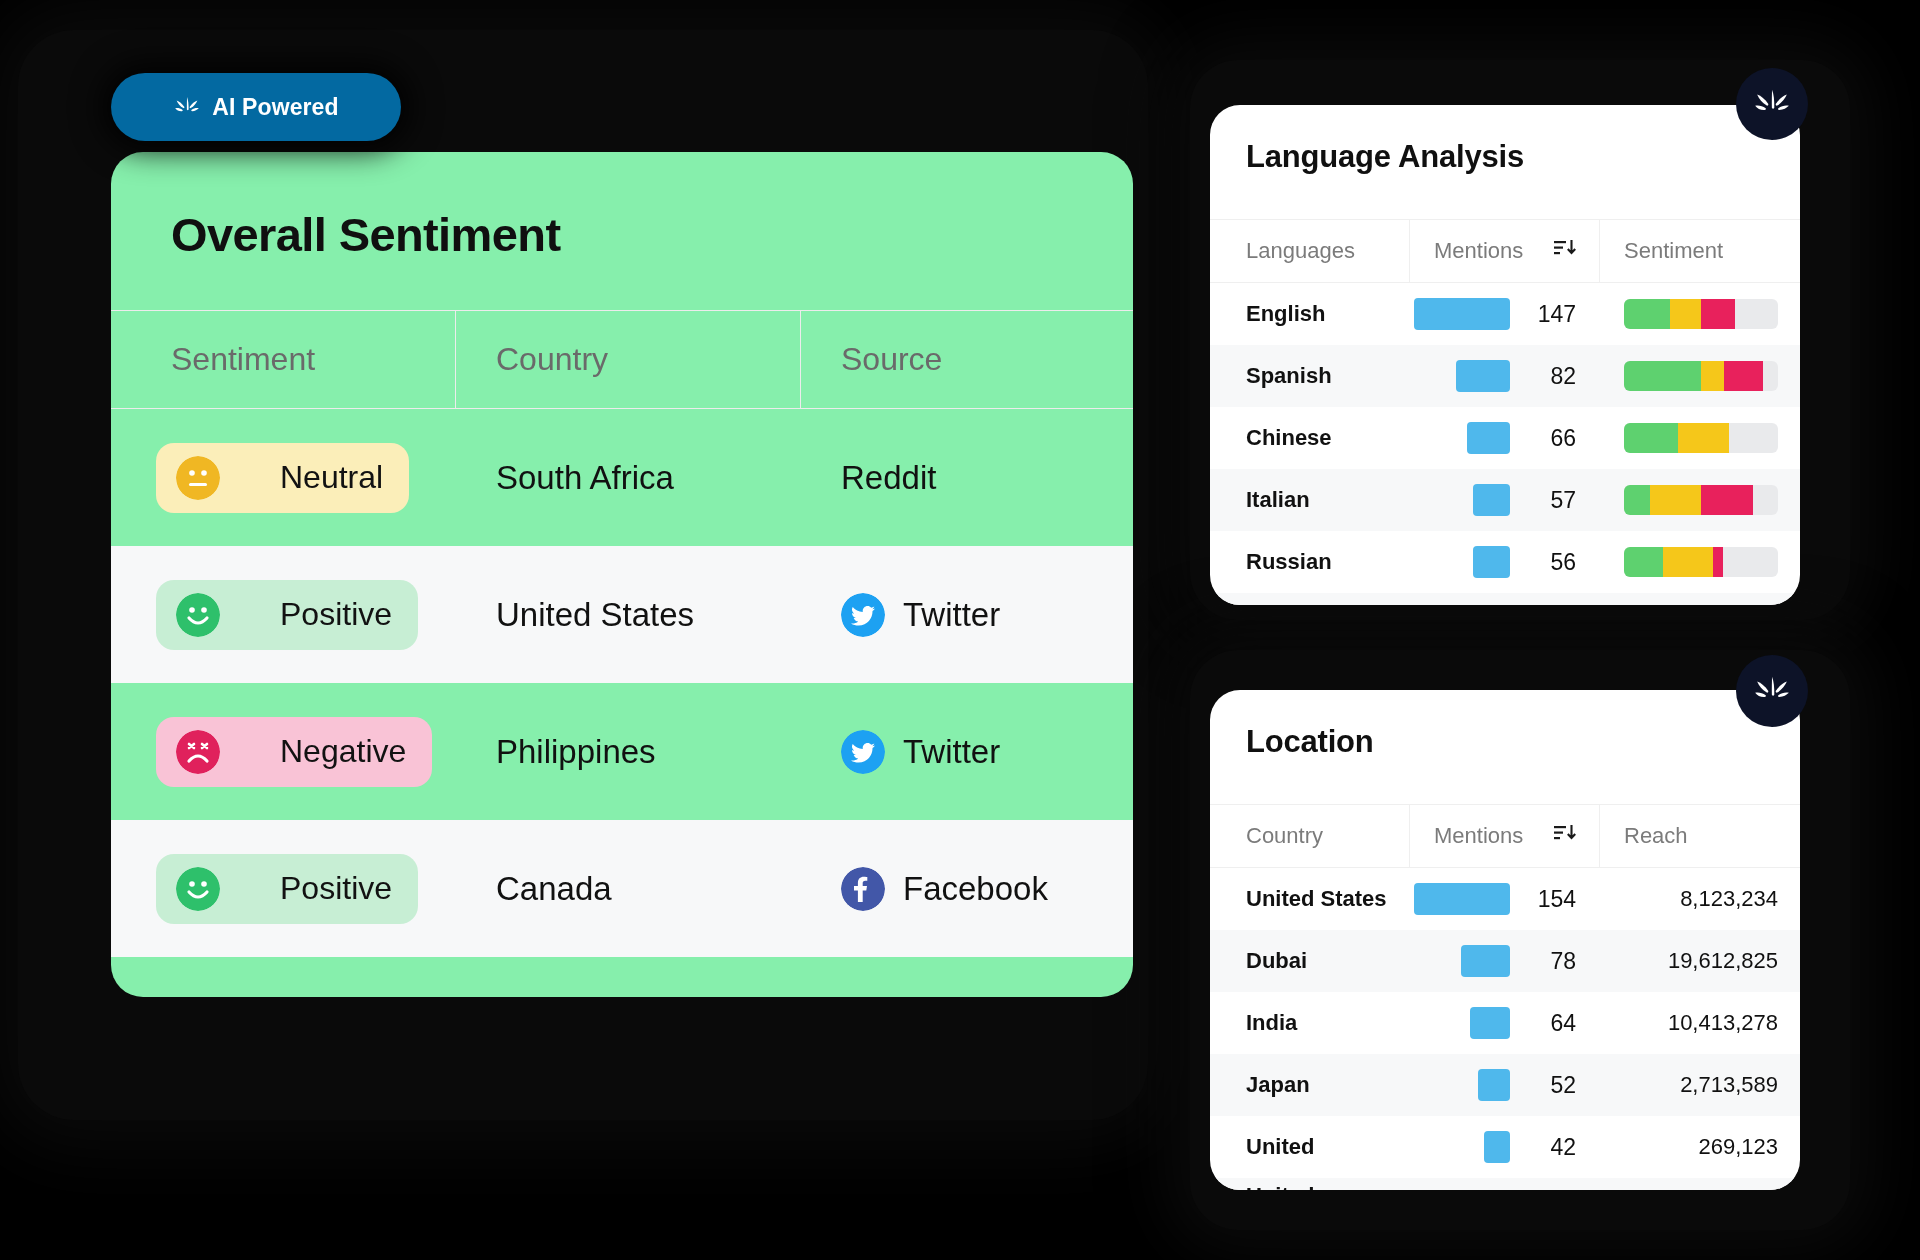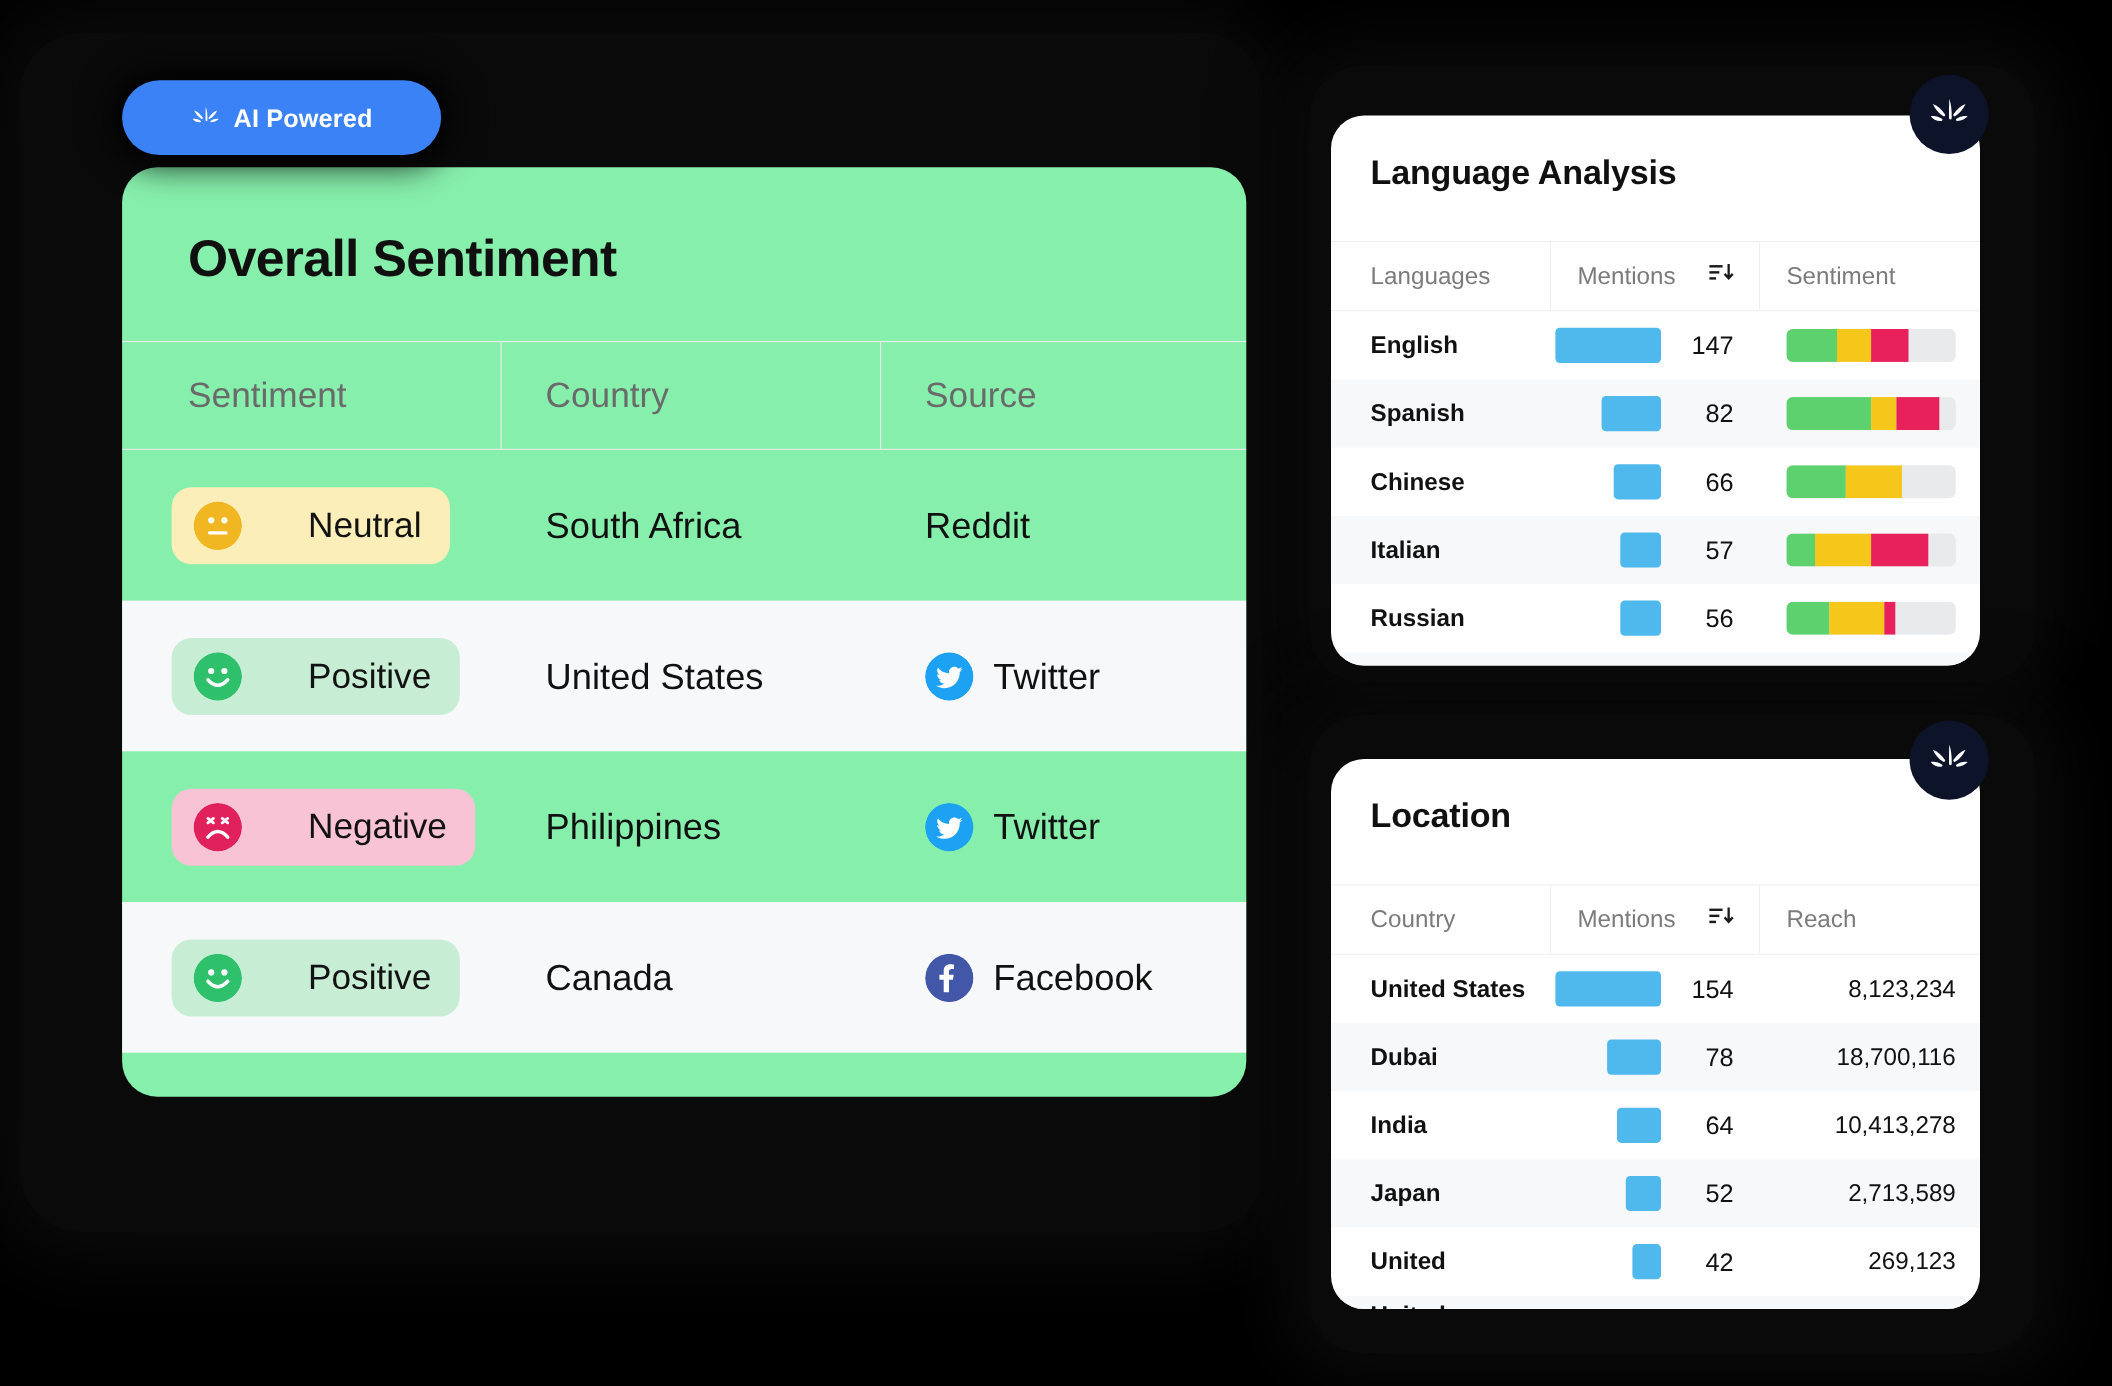--- a/index.html
+++ b/index.html
@@ -16,21 +16,21 @@
   #backdrop-left{left:18px;top:30px;width:1130px;height:1090px;
      box-shadow:0 0 70px 30px rgba(10,10,10,1);}
   #backdrop-right-top{left:1190px;top:60px;width:660px;height:560px;border-radius:48px;
      box-shadow:0 0 60px 26px rgba(10,10,10,1);}
   #backdrop-right-bottom{left:1190px;top:650px;width:660px;height:580px;border-radius:48px;
      box-shadow:0 0 60px 26px rgba(10,10,10,1);}
 
   
   #ai-pill{
     position:absolute;left:111px;top:73px;width:290px;height:68px;
-    background:#3b82f6;border-radius:34px;
+    background:#0369a1;border-radius:34px;
     display:flex;align-items:center;justify-content:center;gap:11px;
     box-shadow:0 0 30px 10px rgba(0,0,0,.85);
     z-index:6;
   }
   #ai-pill .lbl{color:#fff;font-size:23px;font-weight:700;letter-spacing:.1px;}
   .splash-sm{width:28px;height:24px;display:block;}
 
   
   #sentiment-card{
     position:absolute;left:111px;top:152px;width:1022px;height:845px;
@@ -387,21 +387,21 @@
       </div>
       <div class="rrow alt">
         <div class="rc-a">Dubai</div>
         <div class="rc-b">
           <div class="bar-wrap">
             <div class="bar" style="width: 49px;"></div>
           </div>
           <span class="mnum">78</span>
         </div>
         <div class="rc-c">
-          <span class="reach">18,700,116</span>
+          <span class="reach">19,612,825</span>
         </div>
       </div>
       <div class="rrow">
         <div class="rc-a">India</div>
         <div class="rc-b">
           <div class="bar-wrap">
             <div class="bar" style="width: 40px;"></div>
           </div>
           <span class="mnum">64</span>
         </div>

